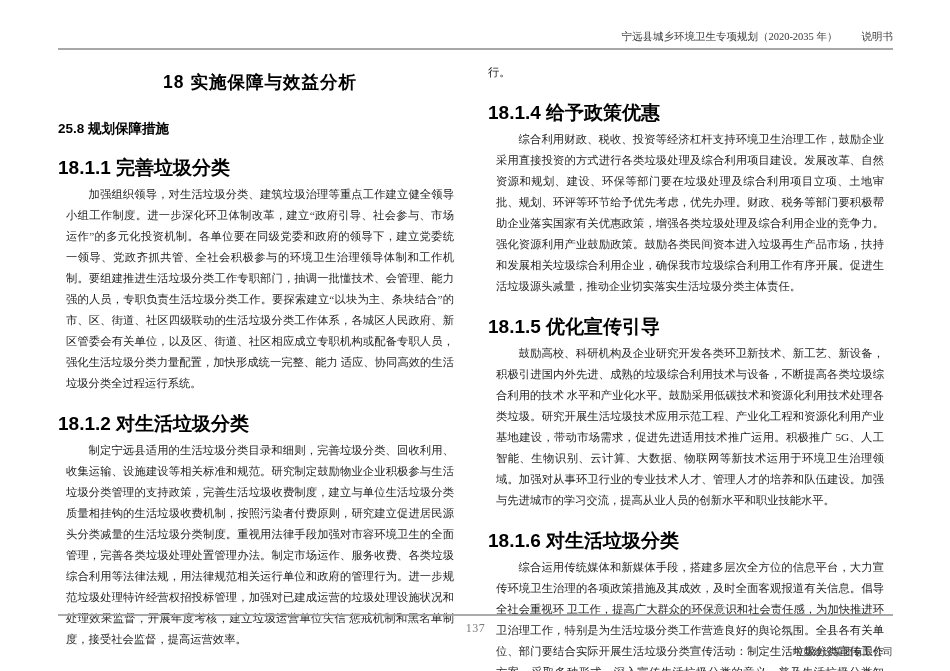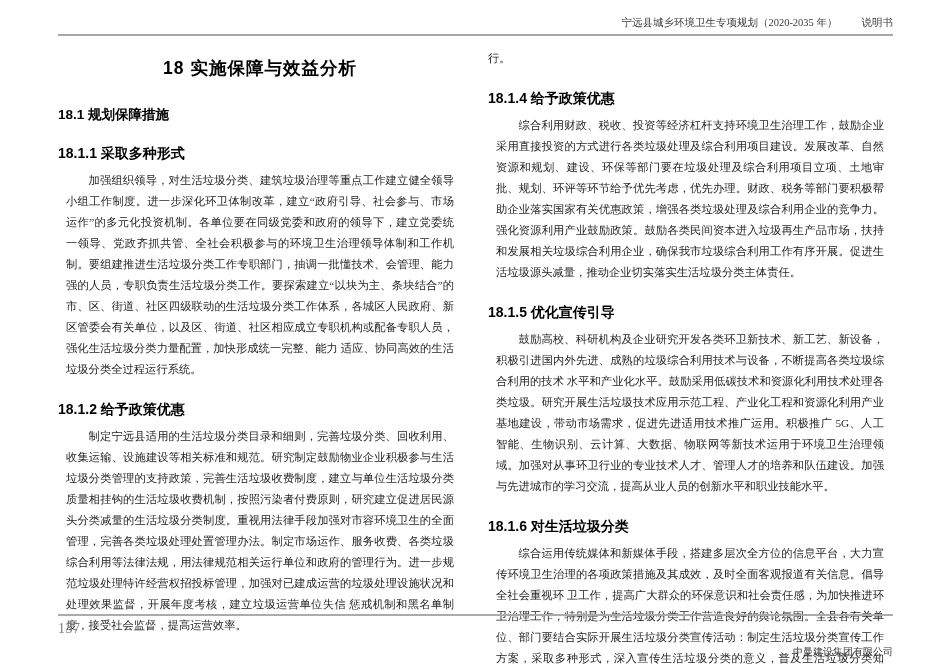--- a/index.html
+++ b/index.html
@@ -2,21 +2,21 @@
 <html><head>
 <meta charset="utf-8">
 <style>
   html, body { margin: 0; padding: 0; background: #ffffff; }
   .page {
     position: relative;
     width: 950px;
     height: 671px;
     background: #ffffff;
     box-sizing: border-box;
-    padding: 16px 57px 0 58px;
+    padding: 30px 57px 0 58px;
     overflow: hidden;
     font-family: "Liberation Serif", "DejaVu Serif", serif;
     color: #1f1f1f;
   }
   .page-header { text-align: right; font-size: 10.5px; color: #3a3a3a; line-height: 14px; }
   .page-header .doc-label { margin-left: 24px; }
   .header-rule { height: 2px; background: #a8a8a8; margin-top: 4px; }
 
   .columns { display: flex; gap: 26px; margin-top: 12px; }
   .col { width: 404px; text-align: justify; font-size: 11.3px; line-height: 21px; }
@@ -36,60 +36,60 @@
     font-weight: bold;
     font-size: 13.5px;
     line-height: 18px;
     color: #000;
     margin: 26px 0 0 0;
     text-align: left;
   }
   .h3 {
     font-family: "Liberation Sans", "DejaVu Sans", sans-serif;
     font-weight: bold;
-    font-size: 14px;
+    font-size: 19px;
     line-height: 17px;
     color: #000;
     margin: 21px 0 8px 0;
     text-align: left;
   }
   .col .h3:first-child { margin-top: 0; }
   p.body { margin: 8px; text-indent: 2em; }
   p.cont { margin: 0 0 0 0; text-indent: 0; }
 
   .page-footer { position: absolute; left: 58px; right: 57px; top: 614px; }
   .footer-rule { height: 2px; background: #ababab; }
   .footer-row { position: relative; height: 16px; margin-top: 5px; }
   .page-number {
-    position: absolute; left: 0; right: 0; 
-    font-size: 14px; color: #7a7a7a; letter-spacing: 0.5px;
+    position: absolute; left: 0; right: 0; text-align: center;
+    font-size: 12px; color: #7a7a7a; letter-spacing: 0.5px;
   }
   .company { position: absolute; right: 0; top: 0; font-size: 10px; color: #333; margin-top: 24px; }
 </style>
 </head>
 <body>
 
 <div class="page">
 
   <div class="page-header">
     <span class="doc-title">宁远县城乡环境卫生专项规划（2020-2035 年）</span><span class="doc-label">说明书</span>
   </div>
   <div class="header-rule"></div>
 
   <div class="columns">
 
     <div class="col">
       <div class="chapter-title">18 实施保障与效益分析</div>
 
-      <div class="h2">18.1 规划保障措施</div>
+      <div class="h2">25.8 规划保障措施</div>
 
-      <div class="h3">18.1.1 采取多种形式</div>
+      <div class="h3">18.1.1 完善垃圾分类</div>
       <p class="body">加强组织领导，对生活垃圾分类、建筑垃圾治理等重点工作建立健全领导小组工作制度。进一步深化环卫体制改革，建立“政府引导、社会参与、市场运作”的多元化投资机制。各单位要在同级党委和政府的领导下，建立党委统一领导、党政齐抓共管、全社会积极参与的环境卫生治理领导体制和工作机制。要组建推进生活垃圾分类工作专职部门，抽调一批懂技术、会管理、能力强的人员，专职负责生活垃圾分类工作。要探索建立“以块为主、条块结合”的市、区、街道、社区四级联动的生活垃圾分类工作体系，各城区人民政府、新区管委会有关单位，以及区、街道、社区相应成立专职机构或配备专职人员，强化生活垃圾分类力量配置，加快形成统一完整、能力 适应、协同高效的生活垃圾分类全过程运行系统。</p>
 
-      <div class="h3">18.1.2 给予政策优惠</div>
+      <div class="h3">18.1.2 对生活垃圾分类</div>
       <p class="body">制定宁远县适用的生活垃圾分类目录和细则，完善垃圾分类、回收利用、收集运输、设施建设等相关标准和规范。研究制定鼓励物业企业积极参与生活垃圾分类管理的支持政策，完善生活垃圾收费制度，建立与单位生活垃圾分类质量相挂钩的生活垃圾收费机制，按照污染者付费原则，研究建立促进居民源头分类减量的生活垃圾分类制度。重视用法律手段加强对市容环境卫生的全面管理，完善各类垃圾处理处置管理办法。制定市场运作、服务收费、各类垃圾综合利用等法律法规，用法律规范相关运行单位和政府的管理行为。进一步规范垃圾处理特许经营权招投标管理，加强对已建成运营的垃圾处理设施状况和处理效果监督，开展年度考核，建立垃圾运营单位失信 惩戒机制和黑名单制度，接受社会监督，提高运营效率。</p>
 
     </div>
 
     <div class="col">
       <p class="cont">行。</p>
 
       <div class="h3">18.1.4 给予政策优惠</div>
       <p class="body">综合利用财政、税收、投资等经济杠杆支持环境卫生治理工作，鼓励企业采用直接投资的方式进行各类垃圾处理及综合利用项目建设。发展改革、自然资源和规划、建设、环保等部门要在垃圾处理及综合利用项目立项、土地审批、规划、环评等环节给予优先考虑，优先办理。财政、税务等部门要积极帮助企业落实国家有关优惠政策，增强各类垃圾处理及综合利用企业的竞争力。强化资源利用产业鼓励政策。鼓励各类民间资本进入垃圾再生产品市场，扶持和发展相关垃圾综合利用企业，确保我市垃圾综合利用工作有序开展。促进生活垃圾源头减量，推动企业切实落实生活垃圾分类主体责任。</p>
 

